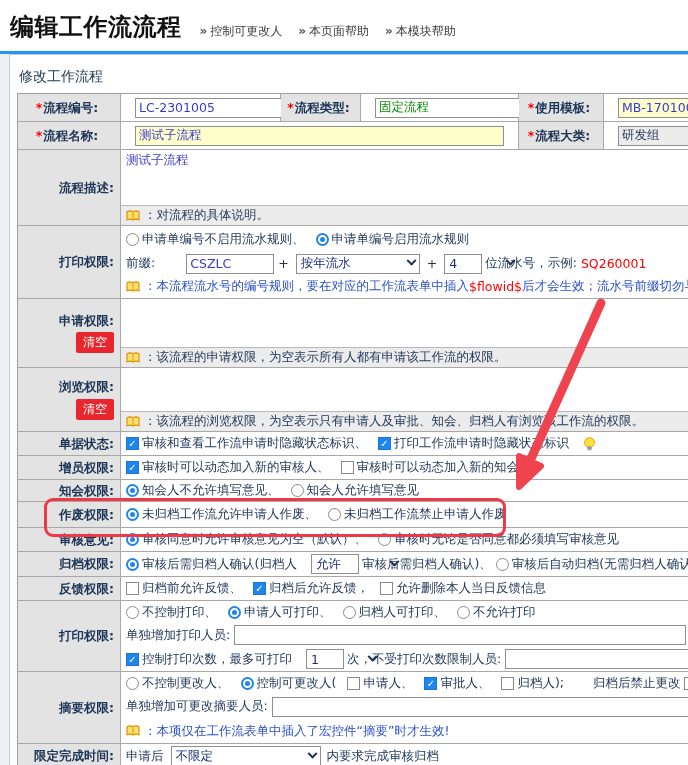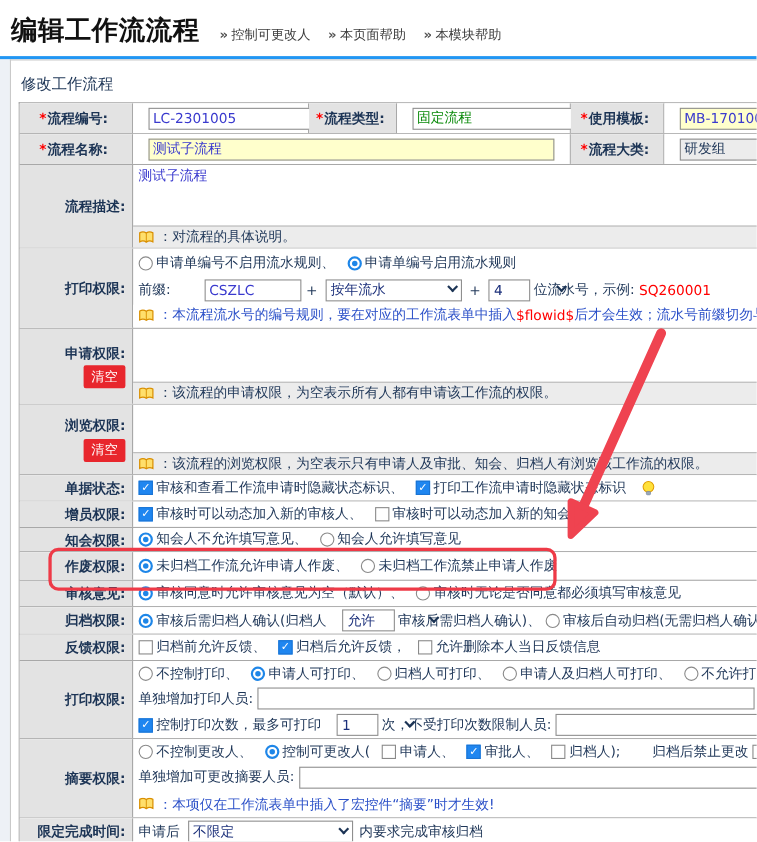--- a/index.html
+++ b/index.html
@@ -365,24 +365,20 @@
                   <span class="opt">
                     <span class="radio sel"></span>
                     <span class="opt-label">申请人可打印、</span>
                   </span>
                   <span class="opt">
                     <span class="radio"></span>
                     <span class="opt-label">归档人可打印、</span>
                   </span>
                   <span class="opt">
                     <span class="radio"></span>
-                    <span class="opt-label">申请人及归档人可打印、</span>
-                  </span>
-                  <span class="opt">
-                    <span class="radio"></span>
                     <span class="opt-label">不允许打印</span>
                   </span>
                 </div>
                 <div class="cline" style="min-height: 25px;">
                   <span class="txt">单独增加打印人员:</span>
                   <input class="inp" style="width: 452px;">
                 </div>
                 <div class="cline" style="min-height: 23px;">
                   <span class="opt">
                     <span class="cb chk"></span>

